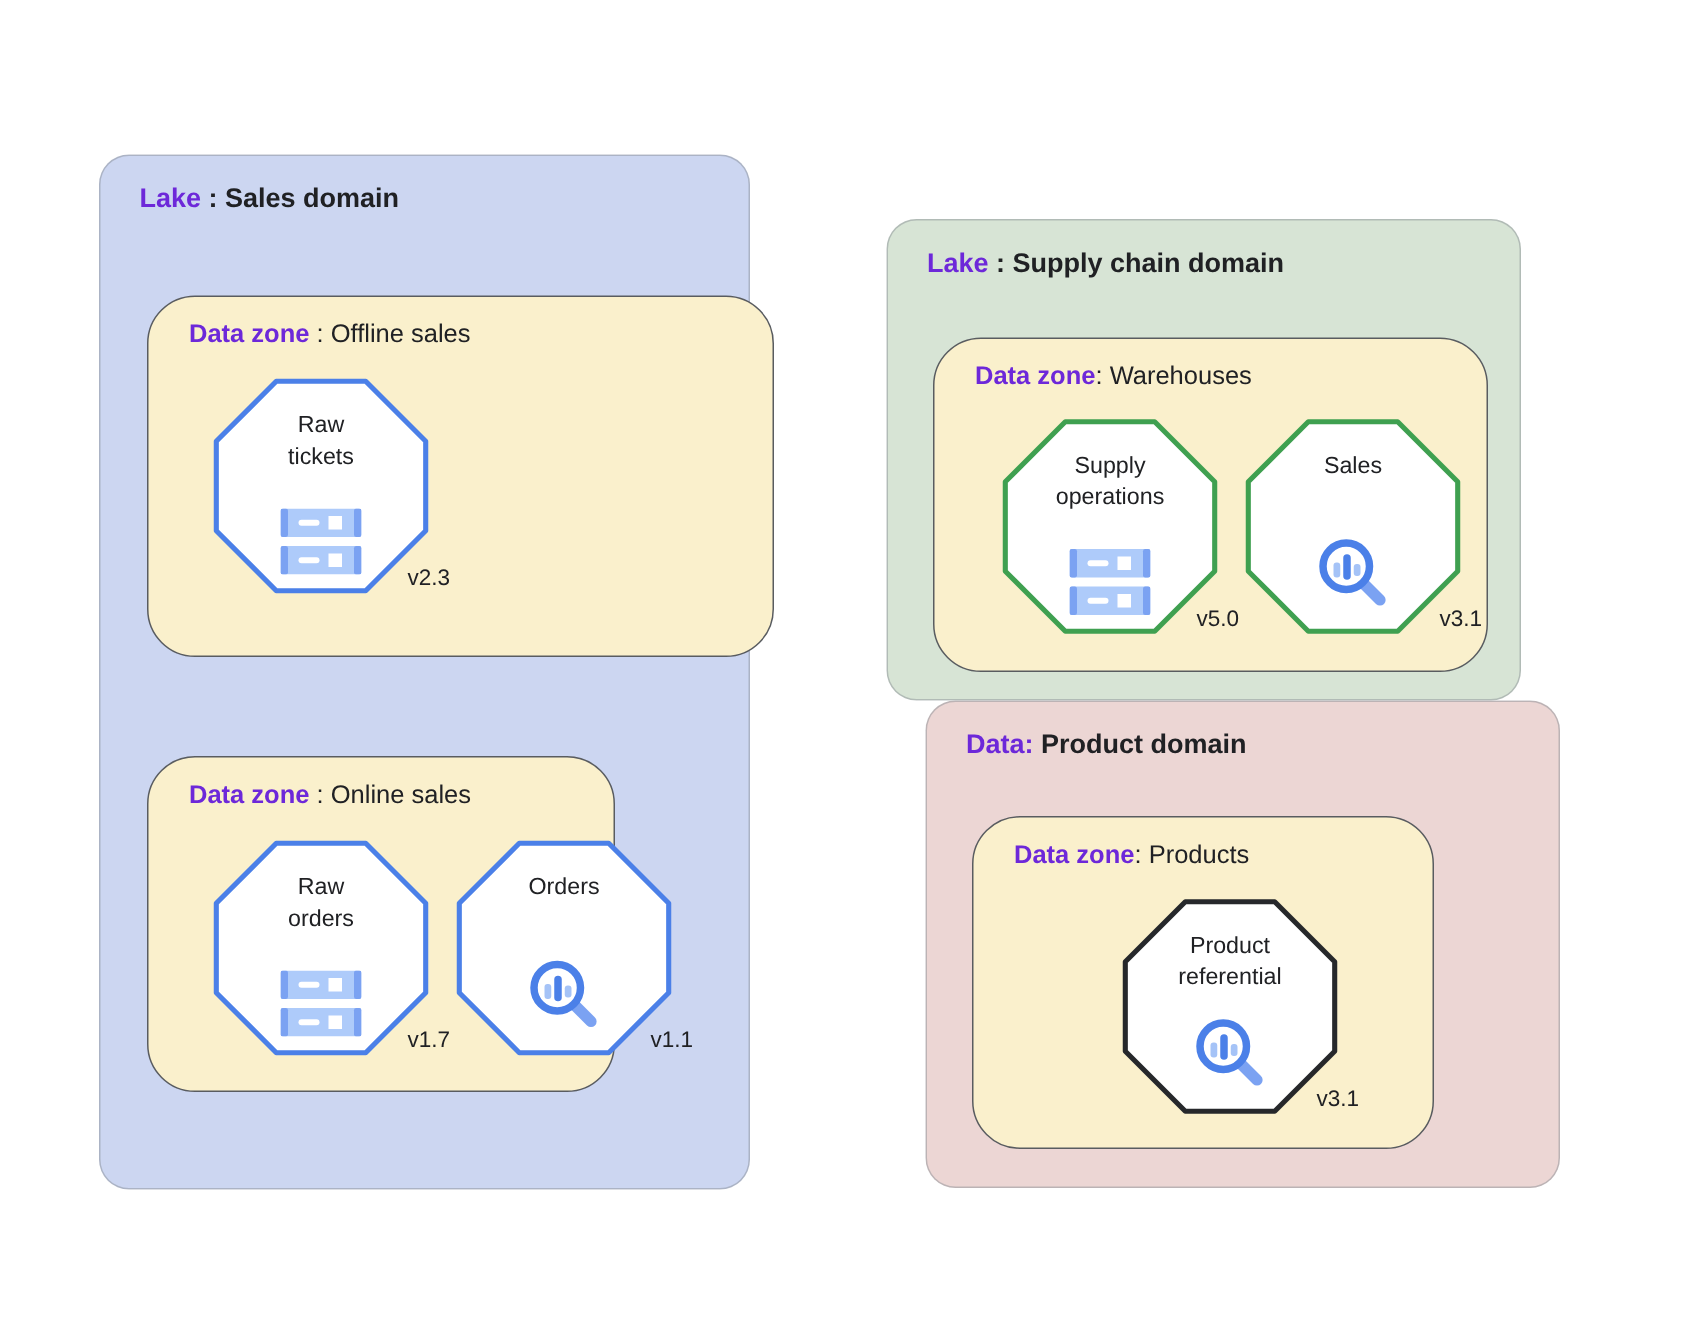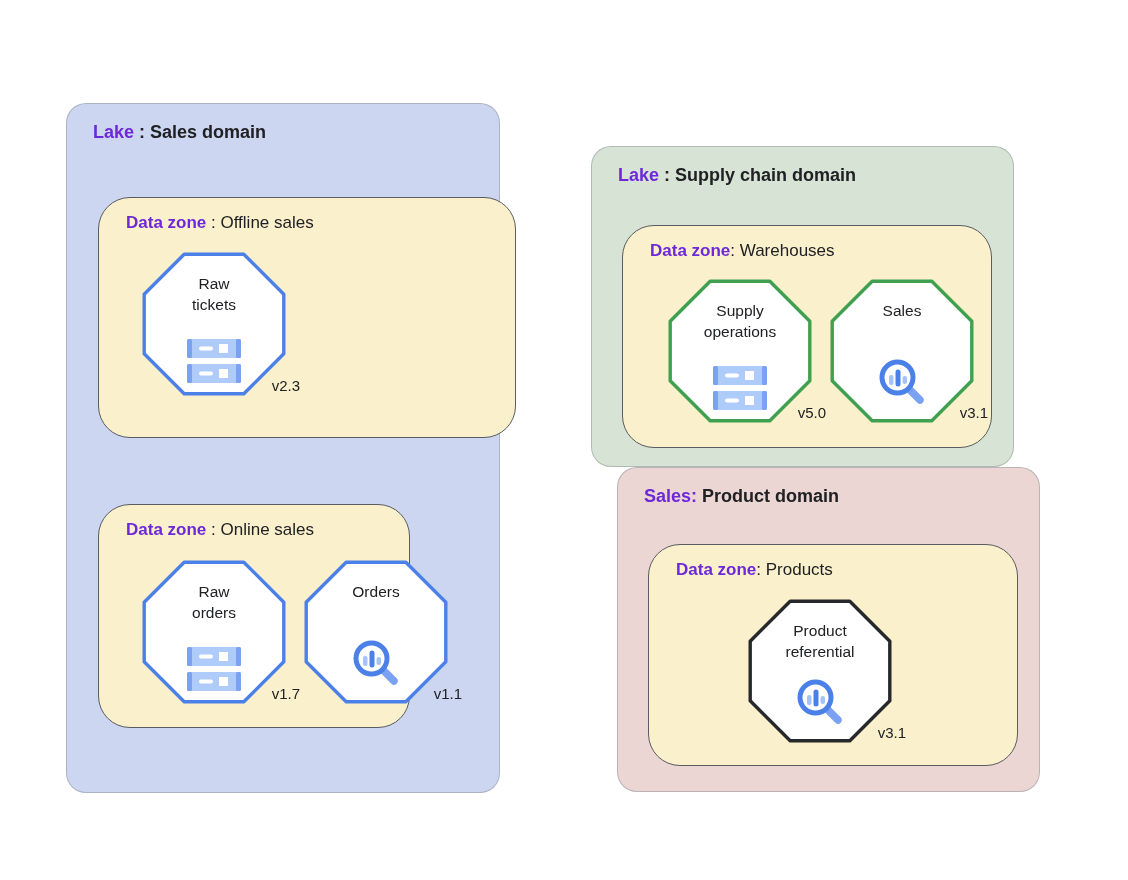--- a/index.html
+++ b/index.html
@@ -26,21 +26,21 @@
   .sep { white-space:pre; font-weight:700; color:#202124; }
 
   .zone {
     position:absolute; background:#faf0cc;
     border:1.5px solid #595c60; border-radius:32px;
     box-sizing:border-box;
   }
   .zone-offline    { left:31px; top:93px;  width:418px; height:241px; }
   .zone-online     { left:31px; top:400px; width:312px; height:224px; }
   .zone-warehouses { left:30px; top:78px;  width:370px; height:223px; }
-  .zone-products   { left:30px; top:76px;  width:370px; height:222px; }
+  .zone-products   { left:30px; top:76px;  width:308px; height:222px; }
 
   .zone-title {
     position:absolute; left:27px; top:15px;
     font-size:17px; font-weight:400; color:#202124; white-space:nowrap;
   }
   .zone-title .blue-label { font-weight:700; }
   .zone-title .sep { font-weight:400; }
 
   .asset { position:absolute; width:144px; height:144px; }
   .oct { position:absolute; left:0; top:0; }
@@ -196,21 +196,21 @@
             <rect x="26.5" y="20" width="4.5" height="8" rx="2" fill="#a5c3f7"></rect>
           </svg>
         </span>
         <span class="asset-version">v3.1</span>
       </div>
     </div>
   </section>
 
   <section class="lake lake-product">
     <div class="lake-title">
-      <span class="blue-label">Sales:</span><span class="sep"> </span><span>Product domain</span>
+      <span class="blue-label">Data:</span><span class="sep"> </span><span>Product domain</span>
     </div>
 
     <div class="zone zone-products">
       <div class="zone-title">
         <span class="blue-label">Data zone</span><span class="sep">: </span><span>Products</span>
       </div>
 
       <div class="asset" style="left:99px; top:54px;">
         <svg class="oct oct-black" width="144" height="144" viewBox="0 0 144 144">
           <polygon points="42.2,2.2 101.8,2.2 141.8,42.2 141.8,101.8 101.8,141.8 42.2,141.8 2.2,101.8 2.2,42.2"></polygon>

